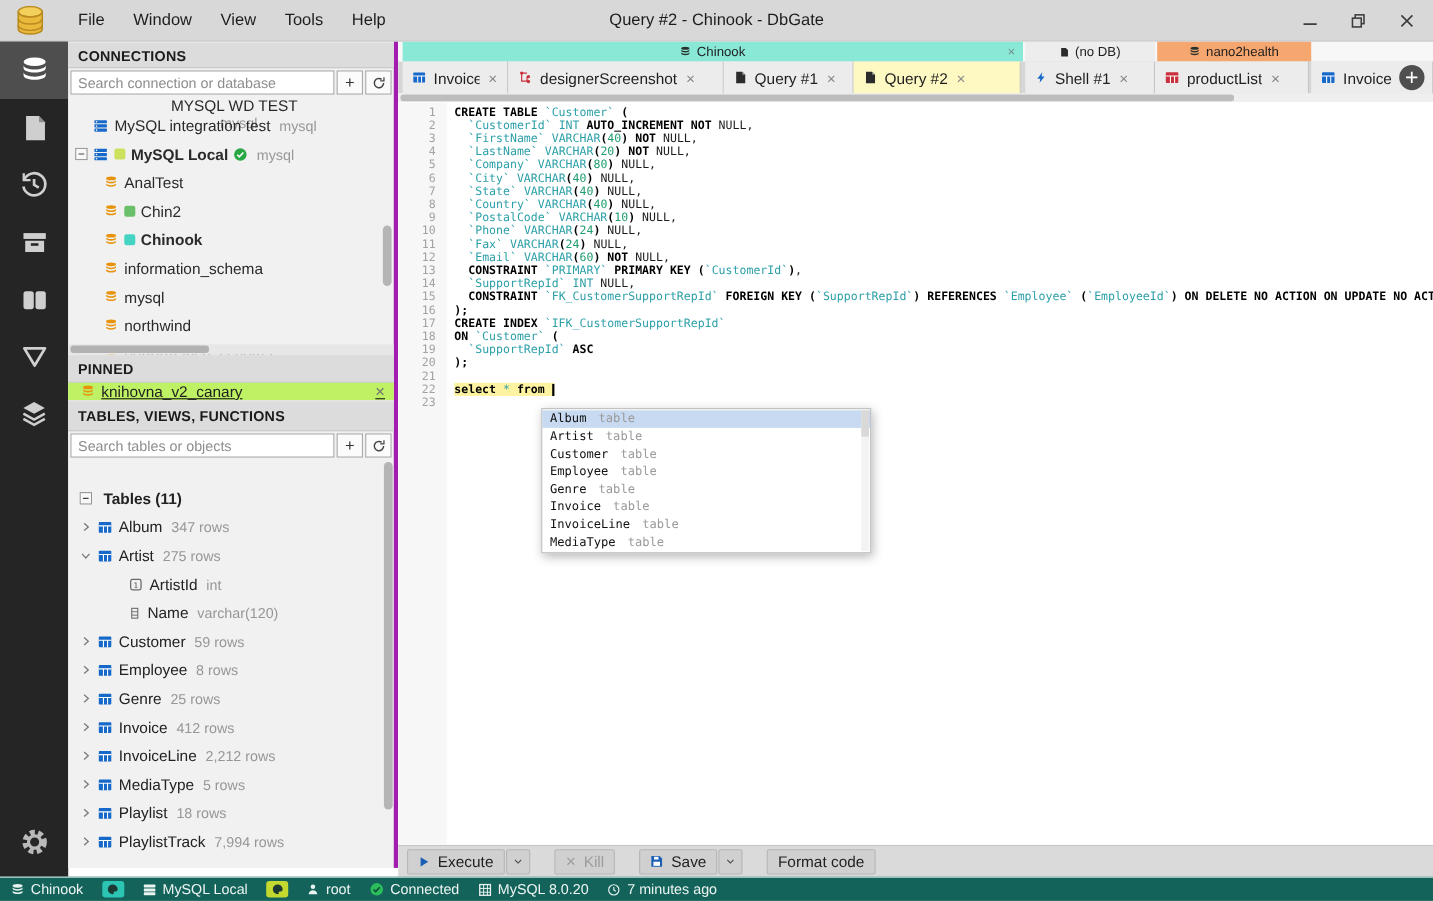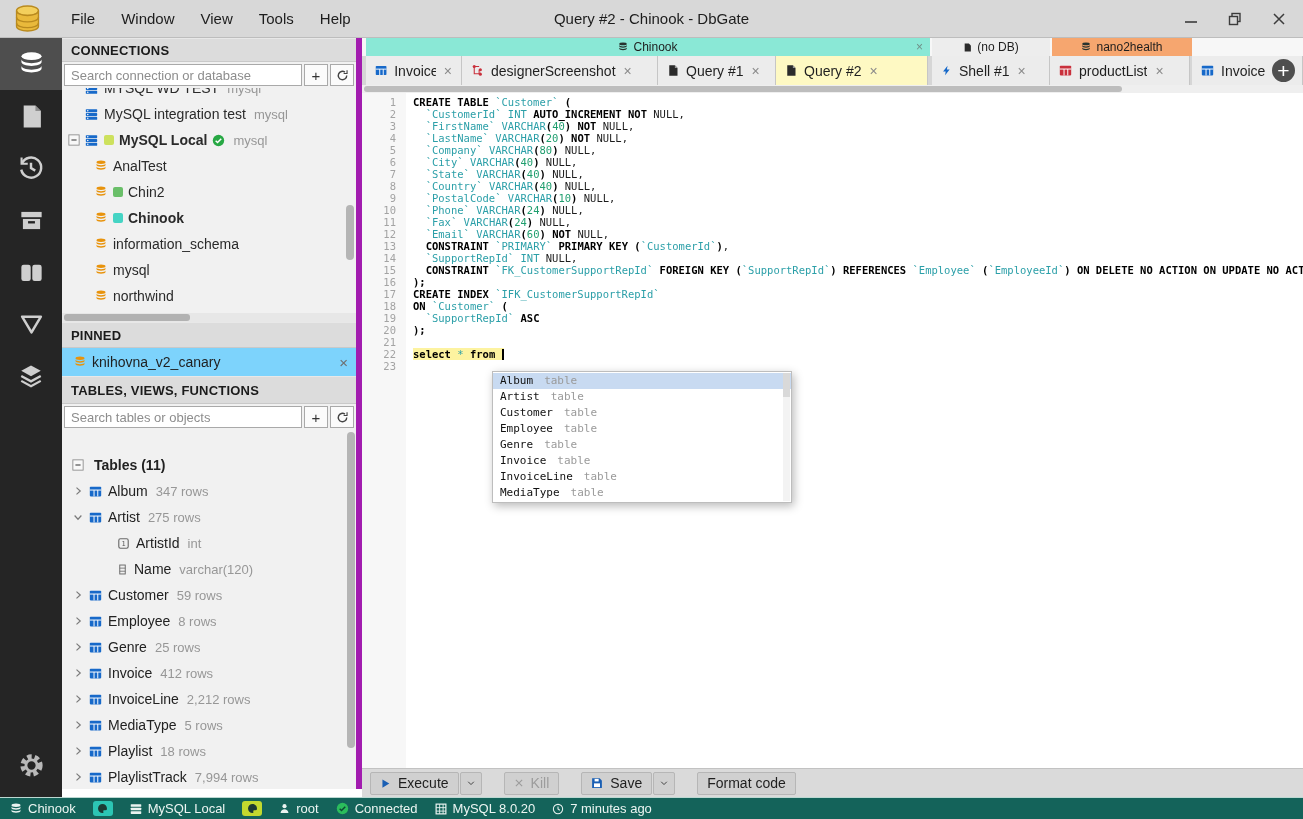--- a/index.html
+++ b/index.html
@@ -16,42 +16,42 @@
   .win-controls { position:absolute; right:16px; top:0; height:38px; display:flex; align-items:center; gap:28px; z-index:2; }
   .win-btn { width:16px; height:16px; display:flex; align-items:center; justify-content:center; }
 
   
   .iconbar { position:absolute; left:0; top:38px; bottom:22px; width:62px; background:#252525; }
   .ibtn { height:52px; display:flex; align-items:center; justify-content:center; }
   .ibtn.sel { background:#4e4e4e; }
   .ibtn-bottom { position:absolute; bottom:6px; left:0; right:0; }
 
   
-  .leftpanel { position:absolute; left:62px; top:38px; bottom:30px; width:300px; background:#f1f1f1; border-right:6px solid #a21caf; display:flex; flex-direction:column; }
+  .leftpanel { position:absolute; left:62px; top:38px; bottom:30px; width:300px; background:#f1f1f1; border-right:4px solid #a21caf; display:flex; flex-direction:column; }
   .phdr { background:#dcdcdc; border-bottom:1px solid #c9c9c9; border-top:1px solid #e8e8e8; font-weight:bold; font-size:13px; display:flex; align-items:center; padding:0 9px; color:#1b1b1b; letter-spacing:.2px; flex:0 0 auto; }
   .phdr.h24{height:24px;} .phdr.h26{height:26px;} .phdr.h28{height:28px;text-align:right;}
   .searchrow { height:26px; display:flex; align-items:center; padding:2px; gap:2px; flex:0 0 auto; }
   .search { flex:1; height:22px; border:1px solid #a9a9a9; background:#fff; font-size:13px; padding:0 6px; color:#333; font-family:"Liberation Sans",sans-serif; }
   .search::placeholder { color:#8d8d8d; }
   .sbtn { width:24px; height:22px; border:1px solid #a9a9a9; background:#fbfbfb; display:flex; align-items:center; justify-content:center; font-size:15px; color:#333; cursor:pointer; }
   .connlist { height:234px; position:relative; overflow:hidden; flex:0 0 auto; }
   .crow { height:26px; display:flex; align-items:center; font-size:14px; color:#2a2a2a; white-space:nowrap; }
   .crow.ind0 { padding-left:6px; }
   .crow.ind1 { padding-left:33px; }
-  .crow.clip-top { margin-top:-13px; }
+  .crow.clip-top { margin-top:-13px;flex-direction:column; }
   .slot { width:17px; flex:0 0 auto; display:flex; align-items:center; }
   .rowicon { margin-right:6px; flex:0 0 auto; }
   .chip { width:10px; height:10px; border-radius:2px; margin-right:5px; flex:0 0 auto; }
   .bold .lbl { font-weight:700; }
   .meta { color:#979797; margin-left:8px; font-size:13px; }
   .checkic { margin-left:5px; }
   .vscroll { position:absolute; width:8px; border-radius:4px; background:#b5b5b5; right:2px; }
   .hscroll-track { position:absolute; left:0; right:0; bottom:0; height:9px; background:#e7e7e7; }
   .hscroll-thumb { position:absolute; left:2px; bottom:1px; width:126px; height:7px; border-radius:3px; background:#b2b2b2; }
-  .pinrow { height:28px; display:flex; align-items:center; padding:0 8px 0 12px; font-size:14px; flex:0 0 auto; background:#7dd3fc; }
+  .pinrow { height:16px; display:flex; align-items:center; padding:0 8px 0 12px; font-size:14px; flex:0 0 auto; background:#bef264;text-decoration:underline; }
   .pinrow .lbl { margin-left:6px; }
   .xbtn { margin-left:auto; color:#6f6f6f; font-size:15px; cursor:pointer; }
   .tablespanel { flex:1; position:relative; overflow:hidden; }
   .trow { height:26px; display:flex; align-items:center; font-size:14px; color:#222; white-space:nowrap; }
   .trow.row-group { padding-left:10px;margin-top:22px; }
   .trow.row-table { padding-left:10px; }
   .trow.row-col { padding-left:38px; }
   .trow.row-group .lbl { margin-left:5px; }
 
   

